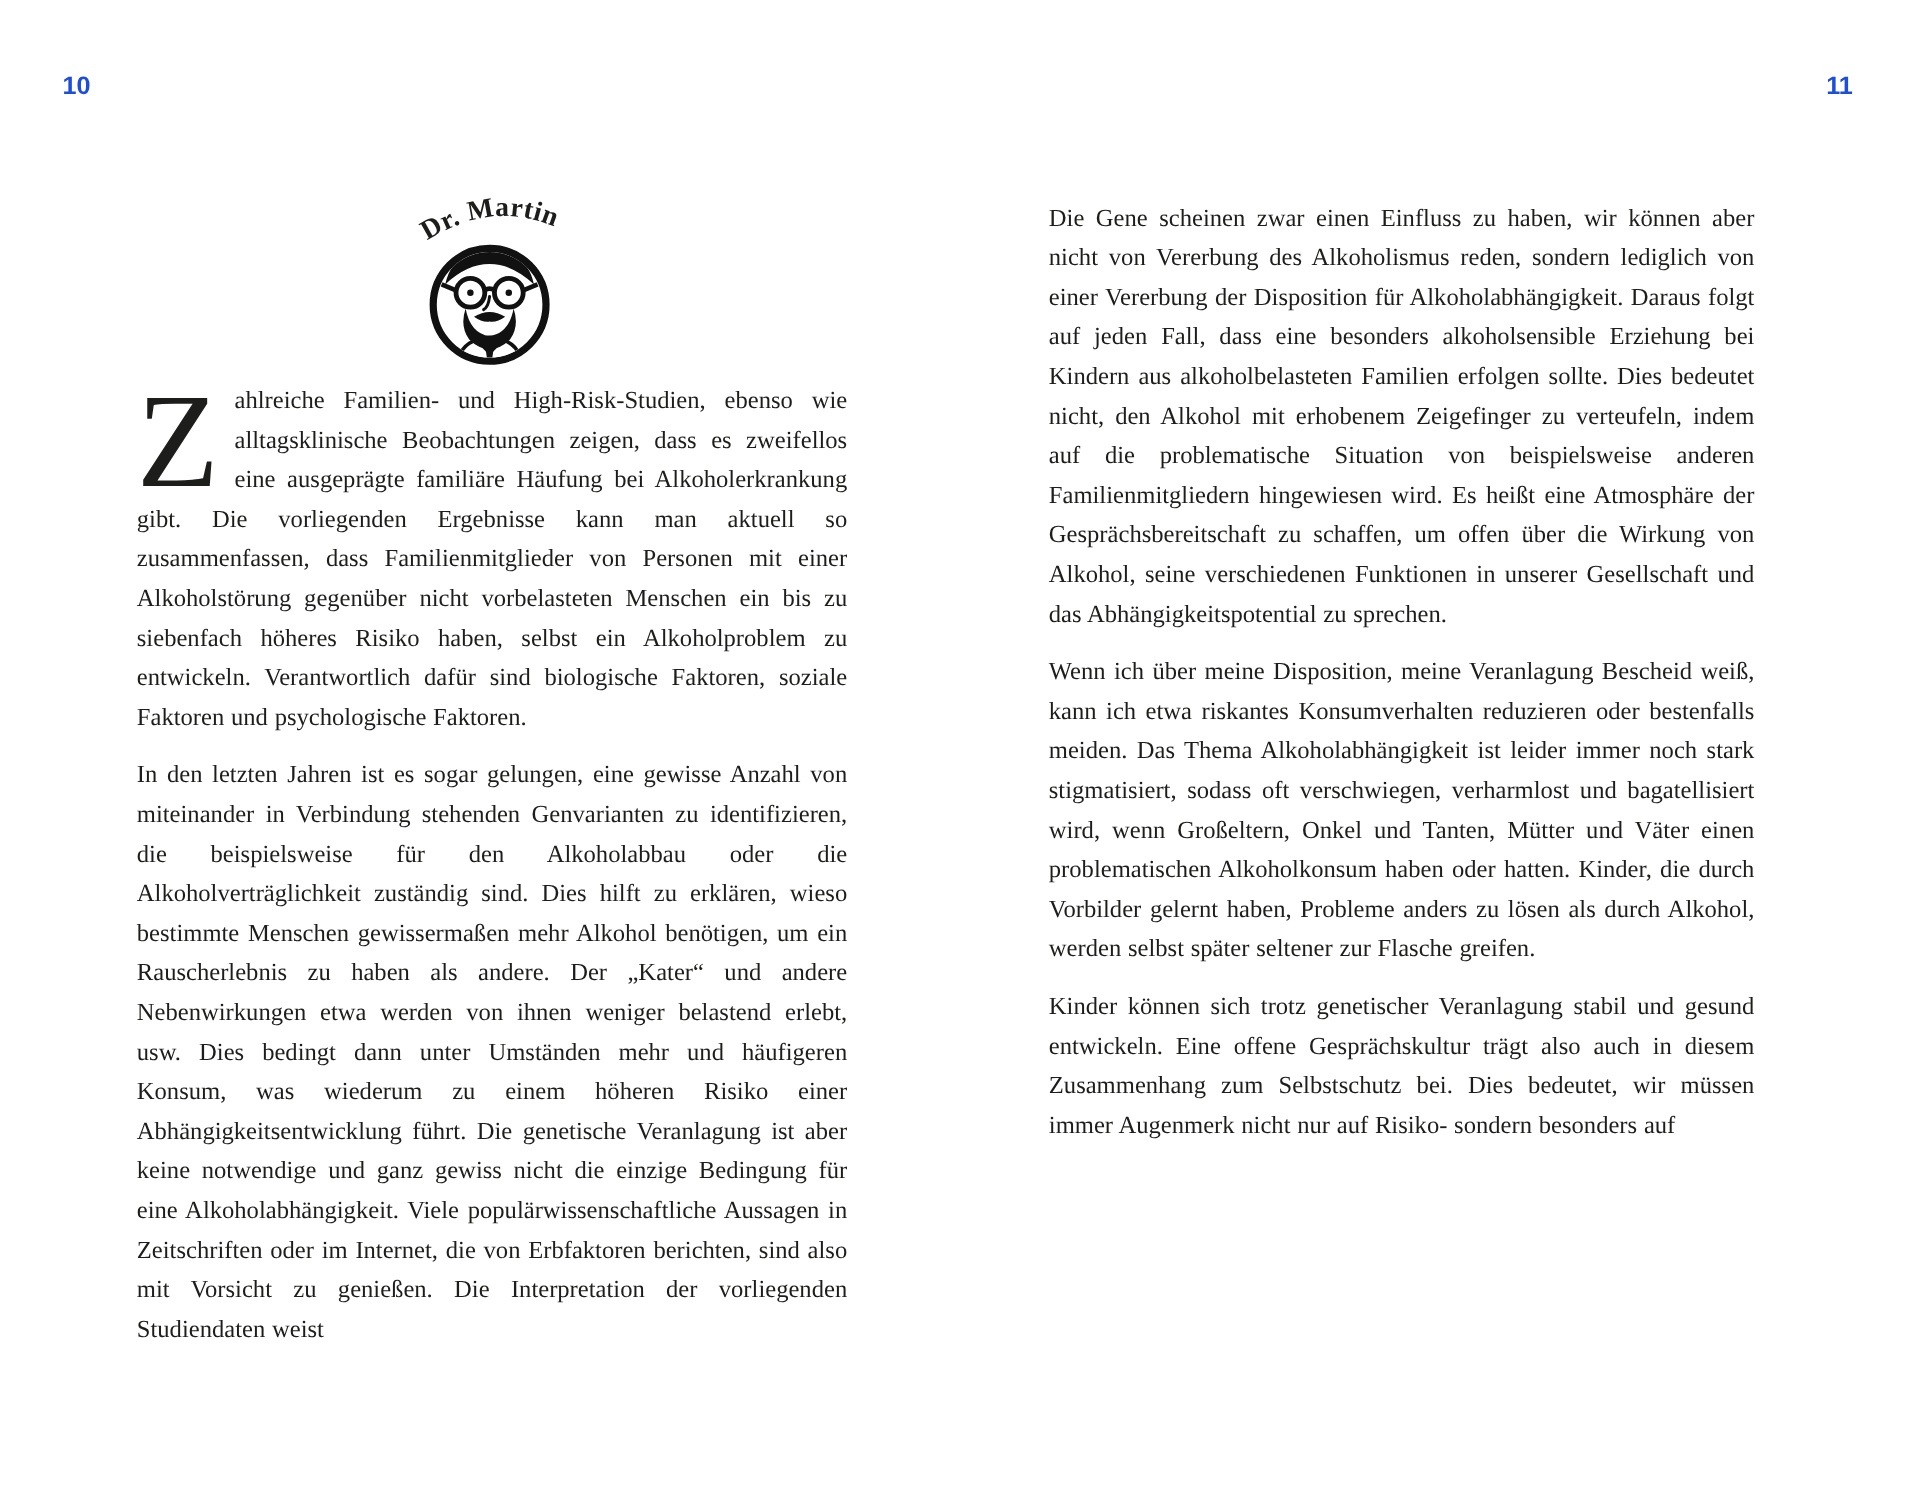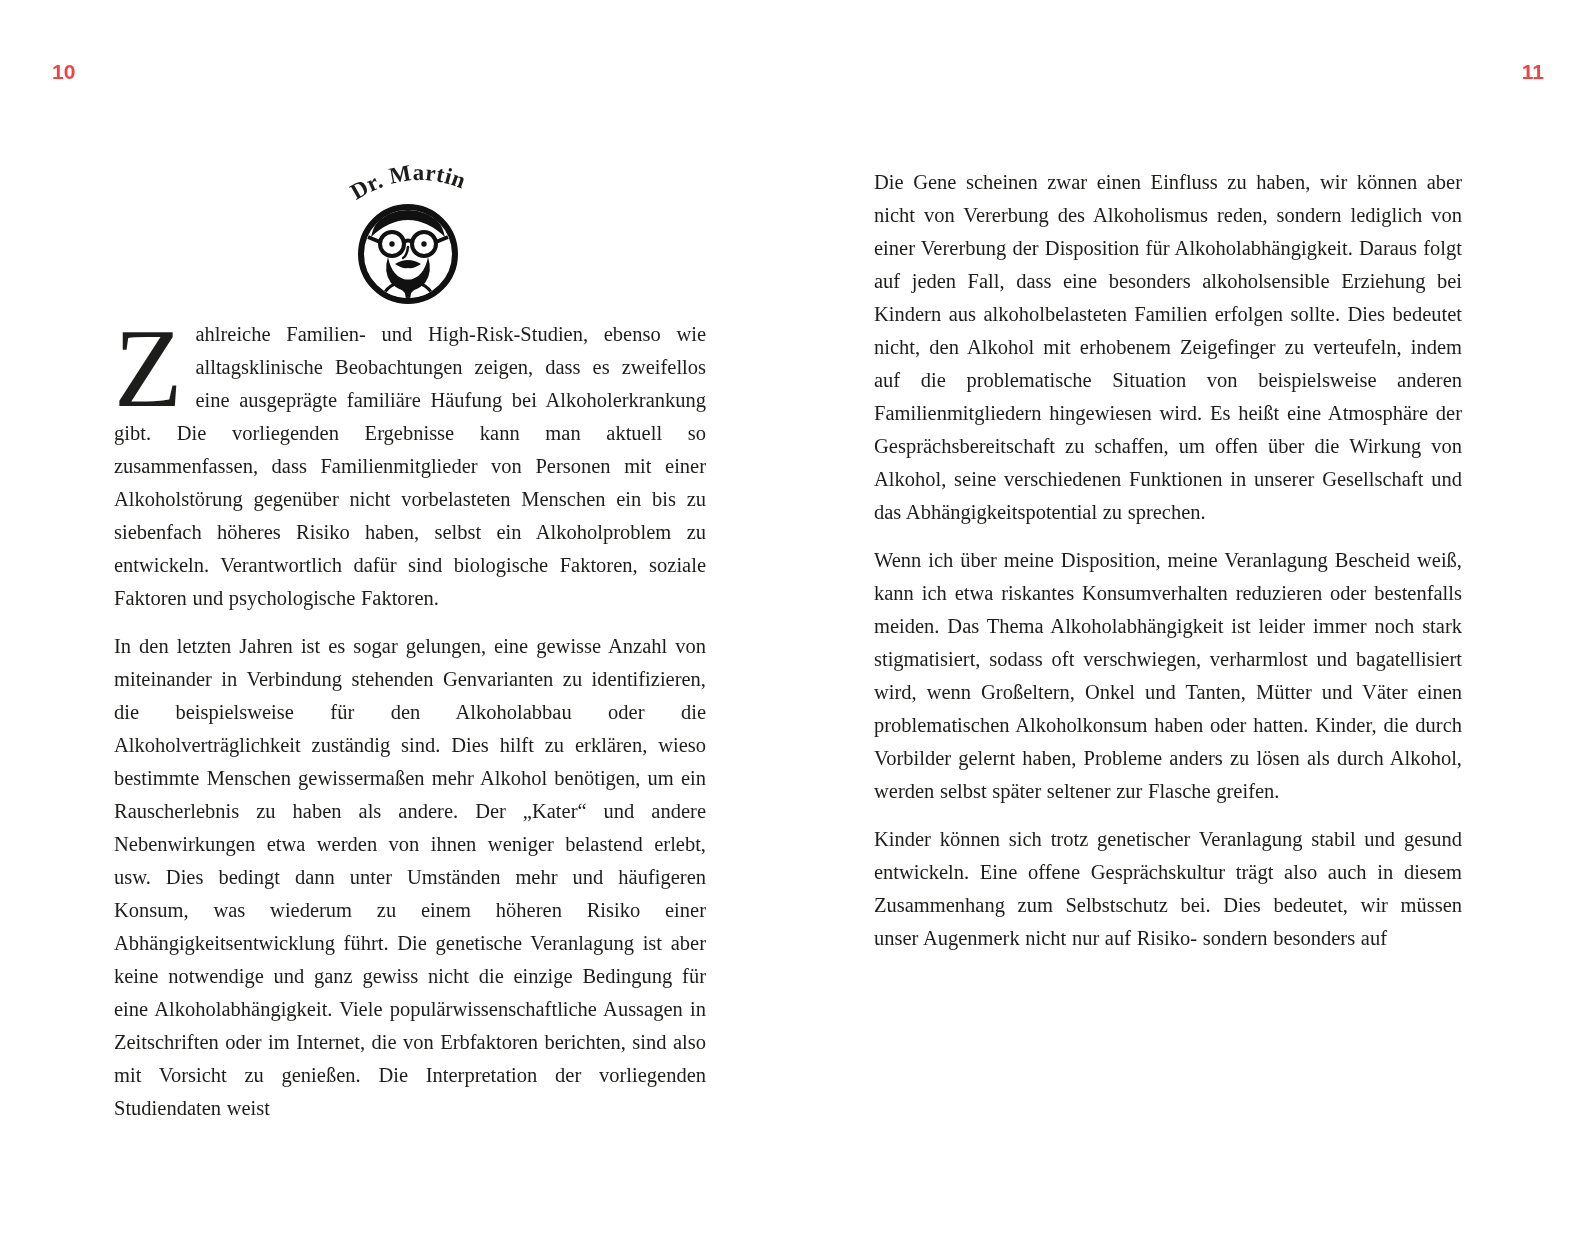--- a/index.html
+++ b/index.html
@@ -11,21 +11,21 @@
     font-family: "Liberation Serif", "DejaVu Serif", serif;
     position: relative;
     overflow: hidden;
   }
   .page-number {
     position: absolute;
     top: 60px;
     font-family: "Liberation Sans", "DejaVu Sans", sans-serif;
     font-weight: 700;
     font-size: 21px;
-    color: #ef4444;
+    color: #1d4ed8;
   }
   .page-number.pn-left  { left: 52px; }
   .page-number.pn-right { right: 50px; }
 
   .col {
     position: absolute;
     font-size: 20.5px;
     line-height: 33px;
     text-align: justify;
     hyphens: auto;
@@ -111,16 +111,16 @@
     <p class="body-par">
       <span class="dropcap">Z</span><span>ahlreiche Familien- und High-Risk-Studien, ebenso wie alltagsklinische Beobachtungen zeigen, dass es zweifellos eine ausgeprägte familiäre Häufung bei Alkoholerkrankung gibt. Die vorliegenden Ergebnisse kann man aktuell so zusammenfassen, dass Familienmitglieder von Personen mit einer Alkoholstörung gegenüber nicht vorbelasteten Menschen ein bis zu siebenfach höheres Risiko haben, selbst ein Alkoholproblem zu entwickeln. Verantwortlich dafür sind biologische Faktoren, soziale Faktoren und psychologische Faktoren.</span>
     </p>
 
     <p class="body-par">In den letzten Jahren ist es sogar gelungen, eine gewisse Anzahl von miteinander in Verbindung stehenden Genvarianten zu identifizieren, die beispielsweise für den Alkoholabbau oder die Alkoholverträglichkeit zuständig sind. Dies hilft zu erklären, wieso bestimmte Menschen gewissermaßen mehr Alkohol benötigen, um ein Rauscherlebnis zu haben als andere. Der „Kater“ und andere Nebenwirkungen etwa werden von ihnen weniger belastend erlebt, usw. Dies bedingt dann unter Umständen mehr und häufigeren Konsum, was wiederum zu einem höheren Risiko einer Abhängigkeitsentwicklung führt. Die genetische Veranlagung ist aber keine notwendige und ganz gewiss nicht die einzige Bedingung für eine Alkoholabhängigkeit. Viele populärwissenschaftliche Aussagen in Zeitschriften oder im Internet, die von Erbfaktoren berichten, sind also mit Vorsicht zu genießen. Die Interpretation der vorliegenden Studiendaten weist</p>
   </div>
 
   <div class="col col-right" lang="de">
     <p class="body-par">Die Gene scheinen zwar einen Einfluss zu haben, wir können aber nicht von Vererbung des Alkoholismus reden, sondern lediglich von einer Vererbung der Disposition für Alkoholabhängigkeit. Daraus folgt auf jeden Fall, dass eine besonders alkoholsensible Erziehung bei Kindern aus alkoholbelasteten Familien erfolgen sollte. Dies bedeutet nicht, den Alkohol mit erhobenem Zeigefinger zu verteufeln, indem auf die problematische Situation von beispielsweise anderen Familienmitgliedern hingewiesen wird. Es heißt eine Atmosphäre der Gesprächsbereitschaft zu schaffen, um offen über die Wirkung von Alkohol, seine verschiedenen Funktionen in unserer Gesellschaft und das Abhängigkeitspotential zu sprechen.</p>
     <p class="body-par">Wenn ich über meine Disposition, meine Veranlagung Bescheid weiß, kann ich etwa riskantes Konsumverhalten reduzieren oder bestenfalls meiden. Das Thema Alkoholabhängigkeit ist leider immer noch stark stigmatisiert, sodass oft verschwiegen, verharmlost und bagatellisiert wird, wenn Großeltern, Onkel und Tanten, Mütter und Väter einen problematischen Alkoholkonsum haben oder hatten. Kinder, die durch Vorbilder gelernt haben, Probleme anders zu lösen als durch Alkohol, werden selbst später seltener zur Flasche greifen.</p>
-    <p class="body-par">Kinder können sich trotz genetischer Veranlagung stabil und gesund entwickeln. Eine offene Gesprächskultur trägt also auch in diesem Zusammenhang zum Selbstschutz bei. Dies bedeutet, wir müssen unser Augenmerk nicht nur auf Risiko- sondern besonders auf</p>
+    <p class="body-par">Kinder können sich trotz genetischer Veranlagung stabil und gesund entwickeln. Eine offene Gesprächskultur trägt also auch in diesem Zusammenhang zum Selbstschutz bei. Dies bedeutet, wir müssen immer Augenmerk nicht nur auf Risiko- sondern besonders auf</p>
   </div>
 
 </div>
 
 </body></html>

